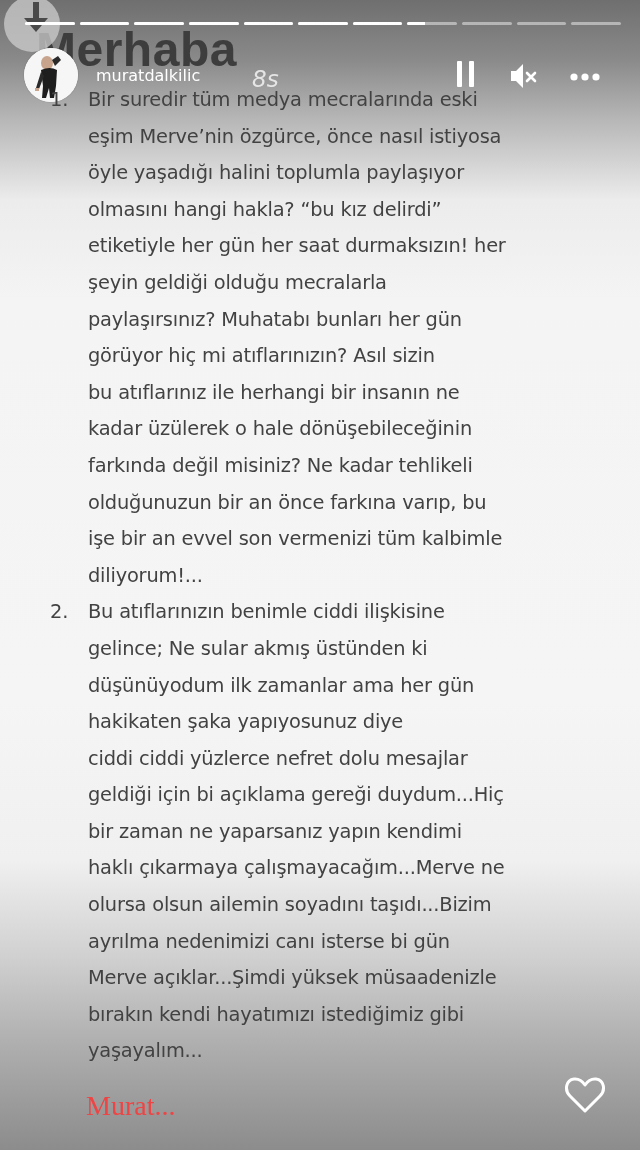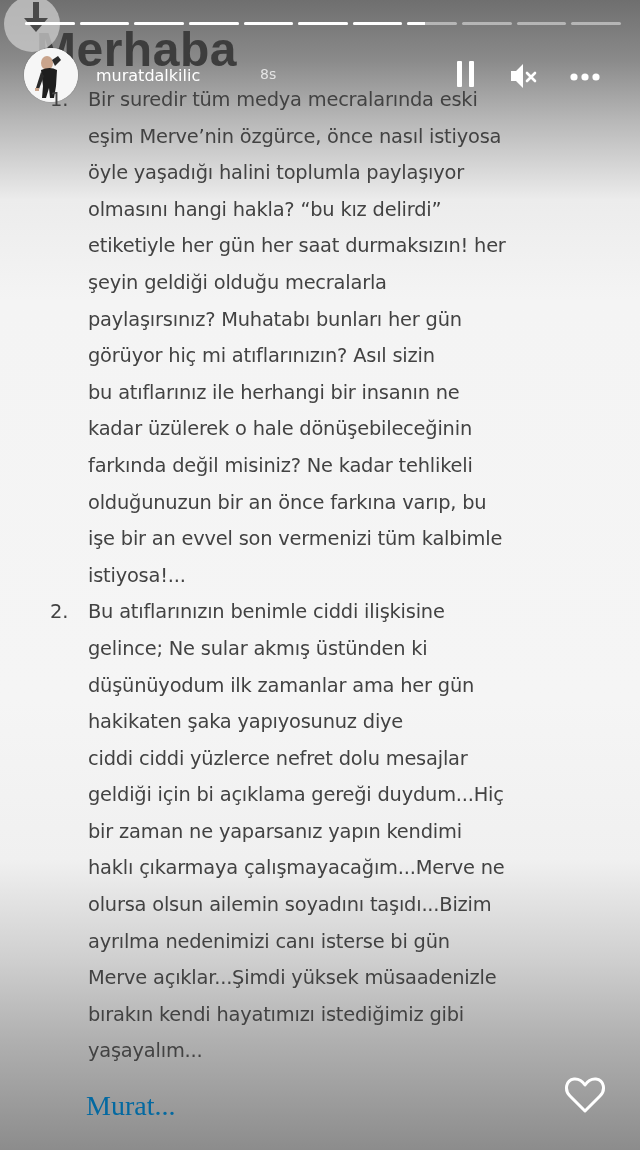--- a/index.html
+++ b/index.html
@@ -33,41 +33,41 @@
   
   .avatar {
     position: absolute; left: 24px; top: 48px; width: 54px; height: 54px;
     border-radius: 50%; background: #f7f7f7; overflow: hidden;
     box-shadow: 0 0 0 1px rgba(0,0,0,0.05);
   }
   .username {
     position: absolute; left: 96px; top: 66px; font-size: 16px; color: #ffffff;
     font-family: "DejaVu Sans", sans-serif;
   }
-  .time { position: absolute; left: 260px; top: 66px; font-size: 14px; color: rgba(255,255,255,0.75); }
+  .time { position: absolute; left: 252px; top: 66px; font-size: 23px; color: rgba(255,255,255,0.75); font-style: italic; }
 
   .ctl { position: absolute; top: 60px; }
   .pause-icon { left: 456px; width: 20px; height: 28px; }
   .mute-icon { left: 509px; width: 30px; height: 28px; top: 62px; }
   .more-icon { left: 570px; width: 30px; height: 10px; top: 72px; }
 
   
   .content {
     position: absolute; left: 50px; top: 82px; width: 560px;
     color: #424242; font-family: "DejaVu Sans", sans-serif;
     font-size: 19.4px; line-height: 36.6px; letter-spacing: -0.2px;
   }
   .item { display: flex; }
   .num { width: 38px; flex: none; text-align: left; }
   .txt { flex: 1; }
   .line { display: block; white-space: nowrap; }
 
   .signature {
     position: absolute; left: 86px; top: 1090px;
-    font-family: "Liberation Serif", serif; font-size: 28px; color: #0369a1;
+    font-family: "Liberation Serif", serif; font-size: 28px; color: #ef4444;
   }
   .heart { position: absolute; left: 564px; top: 1076px; width: 42px; height: 38px; }
 </style>
 </head>
 <body>
 
 <div class="story">
 
   <div class="headline">Merhaba</div>
 
@@ -152,21 +152,21 @@
           <span class="line">olmasını hangi hakla? “bu kız delirdi”</span>
           <span class="line">etiketiyle her gün her saat durmaksızın! her</span>
           <span class="line">şeyin geldiği olduğu mecralarla</span>
           <span class="line">paylaşırsınız? Muhatabı bunları her gün</span>
           <span class="line">görüyor hiç mi atıflarınızın? Asıl sizin</span>
           <span class="line">bu atıflarınız ile herhangi bir insanın ne</span>
           <span class="line">kadar üzülerek o hale dönüşebileceğinin</span>
           <span class="line">farkında değil misiniz? Ne kadar tehlikeli</span>
           <span class="line">olduğunuzun bir an önce farkına varıp, bu</span>
           <span class="line">işe bir an evvel son vermenizi tüm kalbimle</span>
-          <span class="line">istiyosa!...</span>
+          <span class="line">diliyorum!...</span>
         </div>
     </div>
     <div class="item">
       <span class="num">2.</span>
       <div class="txt" id="item1">
           <span class="line">Bu atıflarınızın benimle ciddi ilişkisine</span>
           <span class="line">gelince; Ne sular akmış üstünden ki</span>
           <span class="line">düşünüyodum ilk zamanlar ama her gün</span>
           <span class="line">hakikaten şaka yapıyosunuz diye</span>
           <span class="line">ciddi ciddi yüzlerce nefret dolu mesajlar</span>

